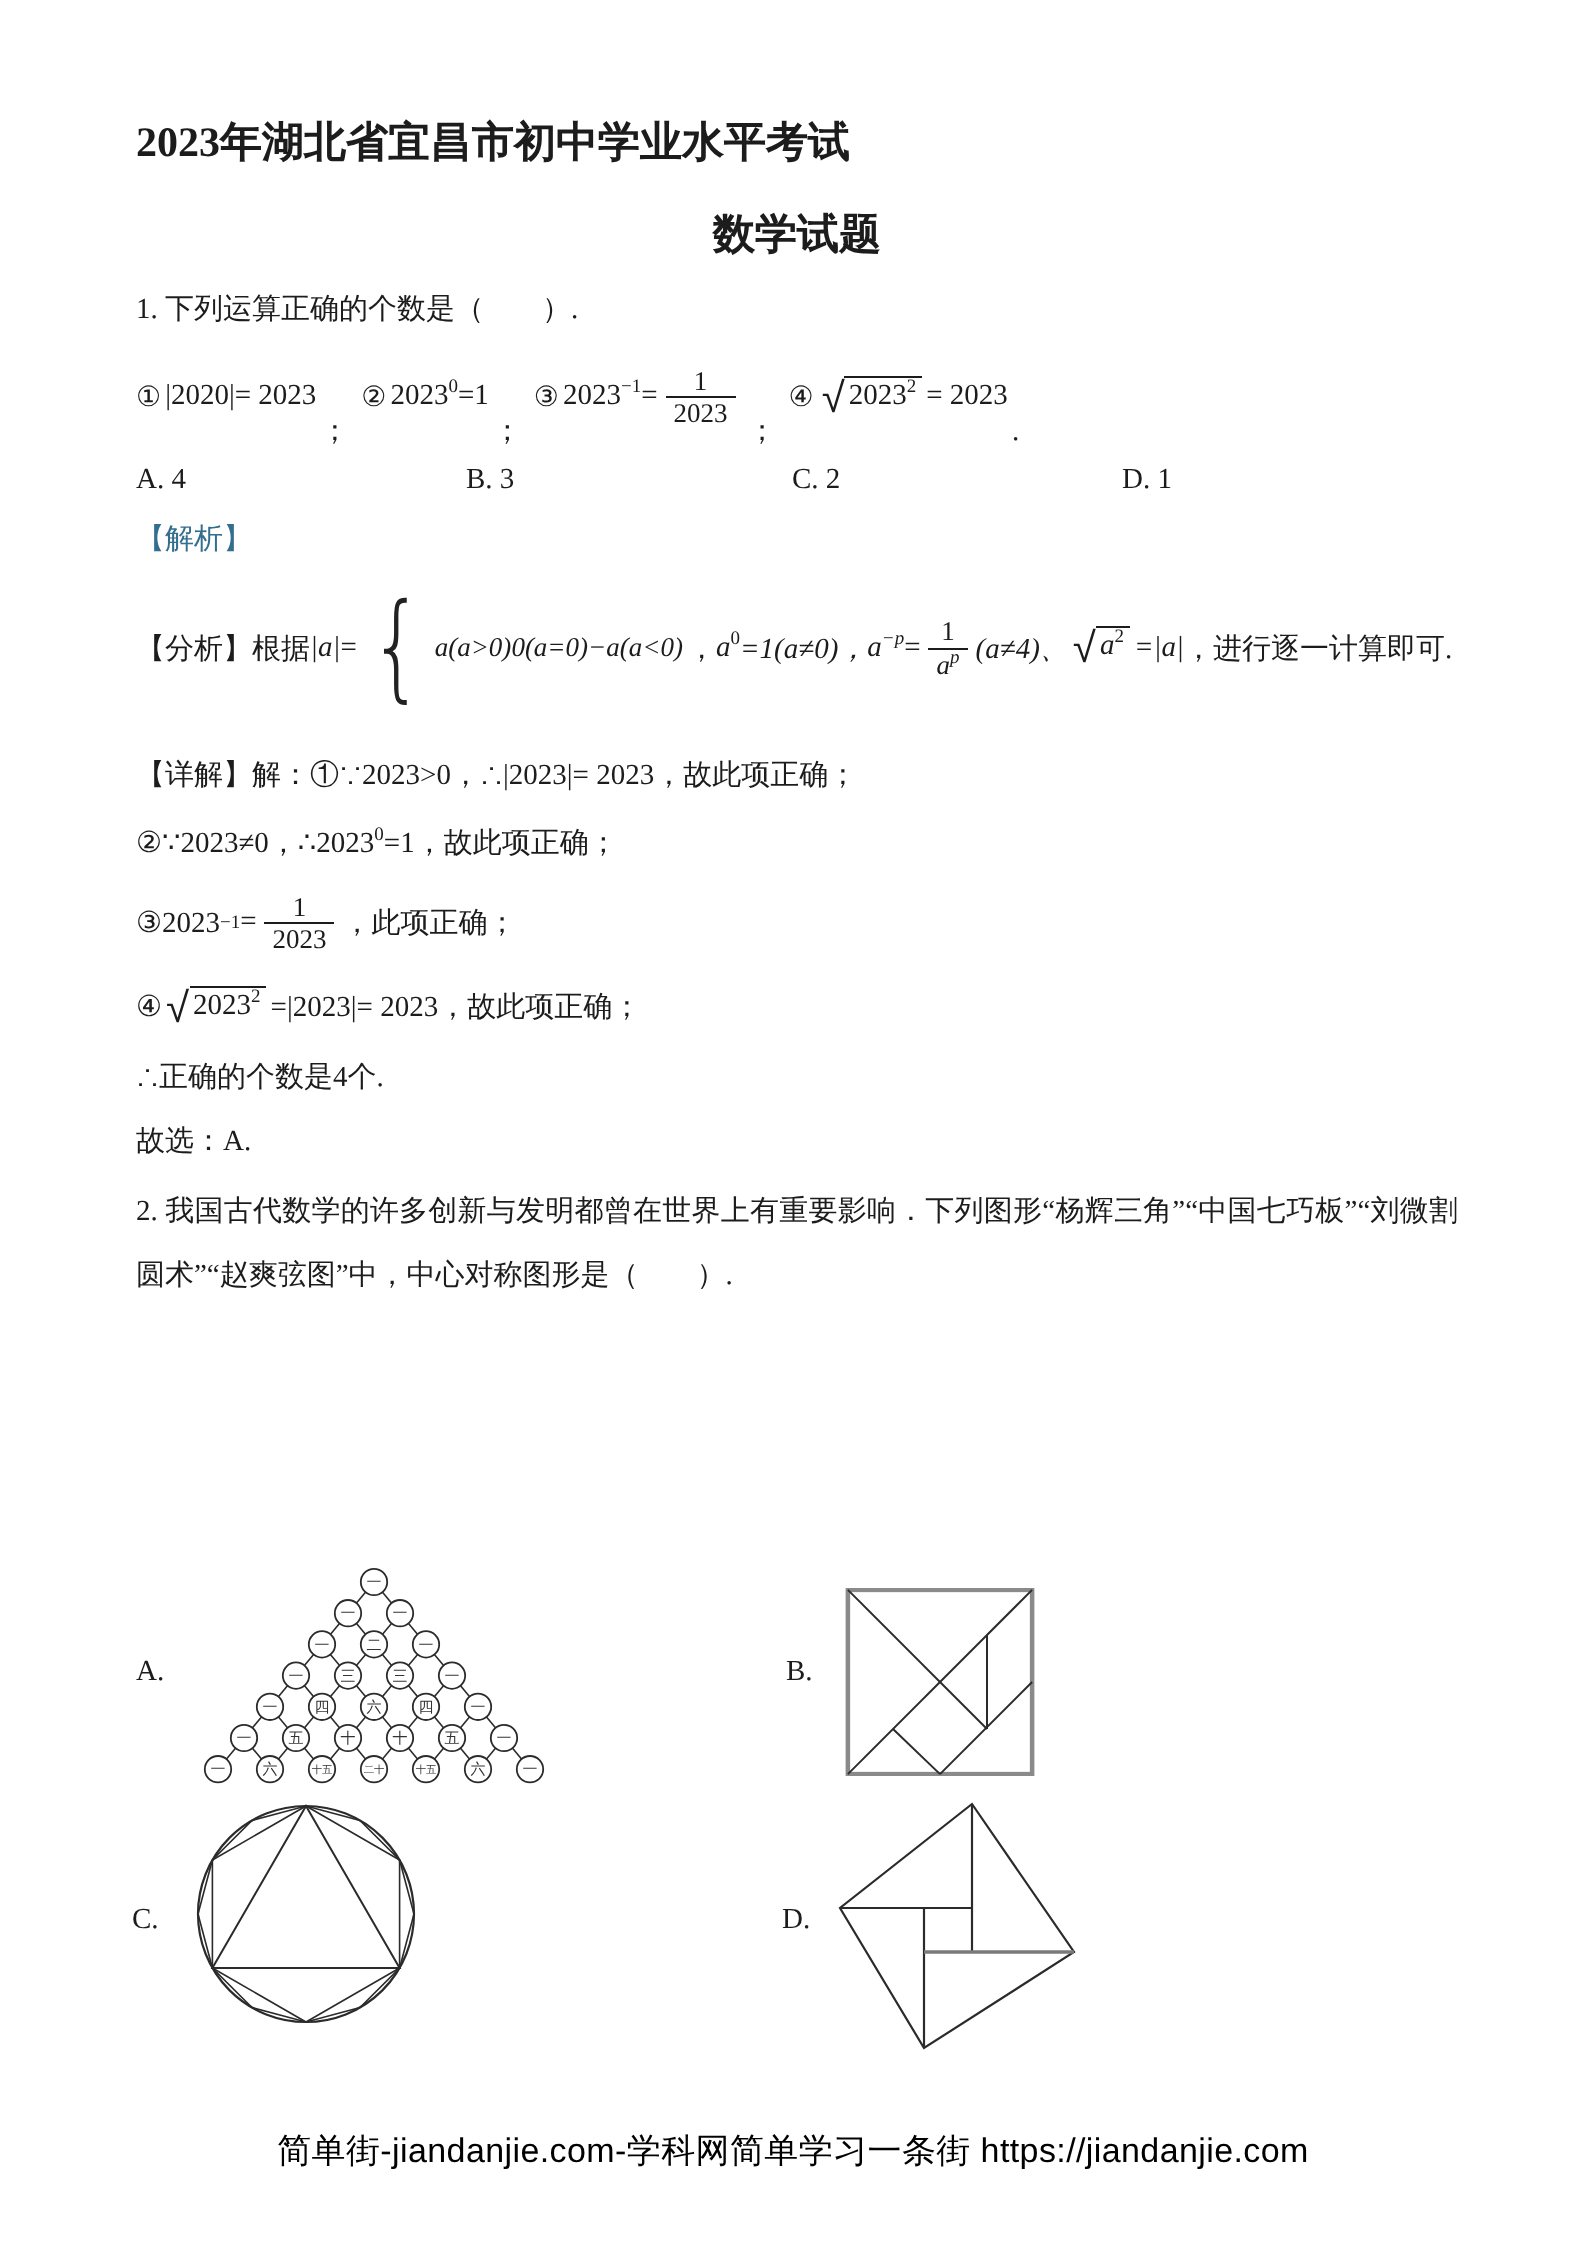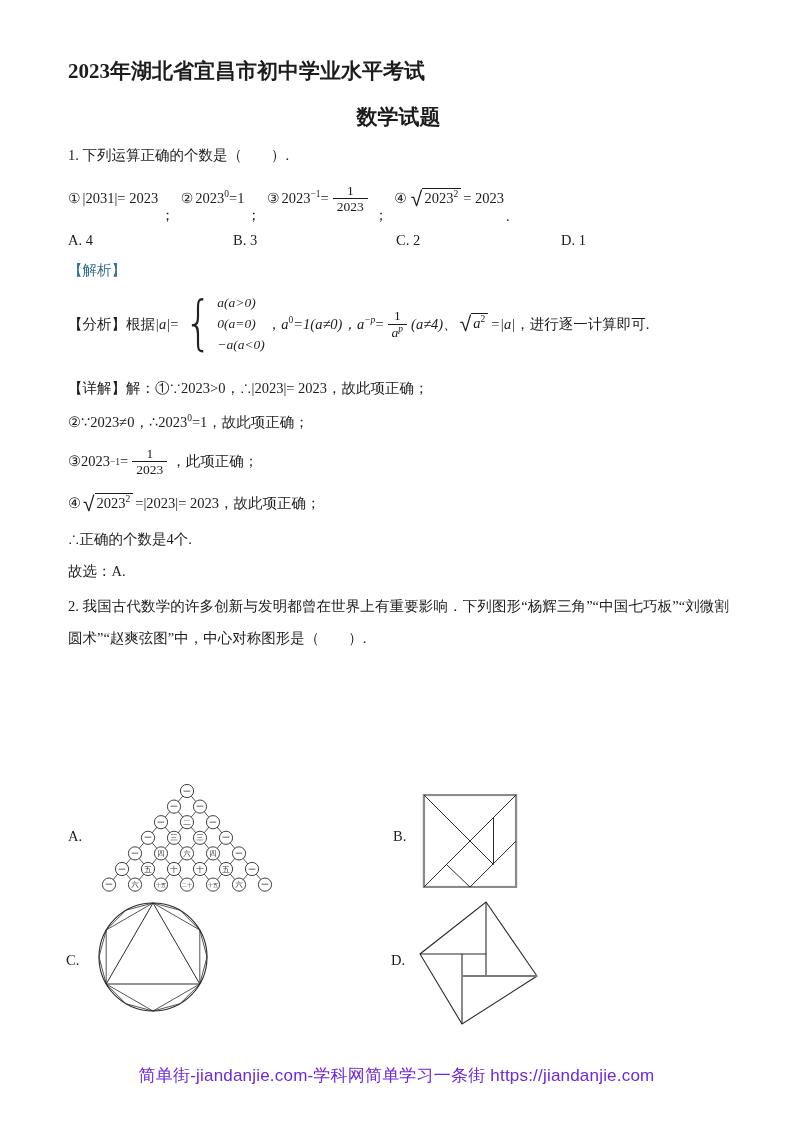--- a/index.html
+++ b/index.html
@@ -26,46 +26,46 @@
   .frac{display:inline-flex;flex-direction:column;align-items:center;vertical-align:middle;margin:0 4px;line-height:1.15;font-size:13.5px;}
   .frac .den{border-top:1px solid #1c1c1c;padding:0 4px;}
   .sqrt{display:inline-flex;align-items:flex-start;margin:0 2px;}
   .sqrt .sign{font-size:21px;line-height:1.05;font-family:"DejaVu Sans",sans-serif;font-weight:200;}
   .sqrt .rad{border-top:1.2px solid #1c1c1c;padding:1px 3px 0 2px;}
   .options{display:grid;grid-template-columns:165px 163px 165px auto;margin-top:7px;font-size:14.5px;}
   .tag-blue{color:#336e8e;}
   .mathit{font-style:italic;}
   .cases{display:inline-flex;align-items:center;margin:0 2px;}
   .cases .brace{font-size:58px;font-weight:100;line-height:0.85;font-family:"DejaVu Sans",sans-serif;color:#222;transform:scaleX(.75);}
-  .cases .col{display:flex;flex-direction:column;font-style:italic;font-size:13.5px;line-height:1.55;}
+  .cases .col{display:flex;font-style:italic;font-size:13.5px;line-height:1.55;}
   .fenxi-row{margin-top:8px;min-height:72px;}
   .figlabel{position:absolute;font-size:14.5px;}
   .figsvg{position:absolute;}
   .footer{
     position:absolute;left:0;top:1064px;width:100%;
     text-align:center;
     font-family:"Liberation Sans",sans-serif;
-    font-size:17px;color:#6d28d9;letter-spacing:.2px;
+    font-size:17px;color:#000000;letter-spacing:.2px;
   }
   svg line, svg circle, svg polygon, svg path{vector-effect:non-scaling-stroke;}
 </style>
 </head>
 <body>
 
 <div class="page">
 
   <h1 class="title">2023年湖北省宜昌市初中学业水平考试</h1>
   <h2 class="subtitle">数学试题</h2>
 
 
   <p class="body">1. 下列运算正确的个数是（　　）.</p>
 
   <div class="mrow q1-formulas">
     <span class="circnum">①</span>
-    <span>|2031|= 2023</span>
+    <span>|2020|= 2023</span>
     <span class="sep">；</span>
 
     <span class="circnum">②</span>
     <span><span>2023</span><sup class="s">0</sup><span>=1</span></span>
     <span class="sep">；</span>
 
     <span class="circnum">③</span>
     <span><span>2023</span><sup class="s">−1</sup><span>=</span></span>
     <span class="frac">
       <span class="num">1</span>

